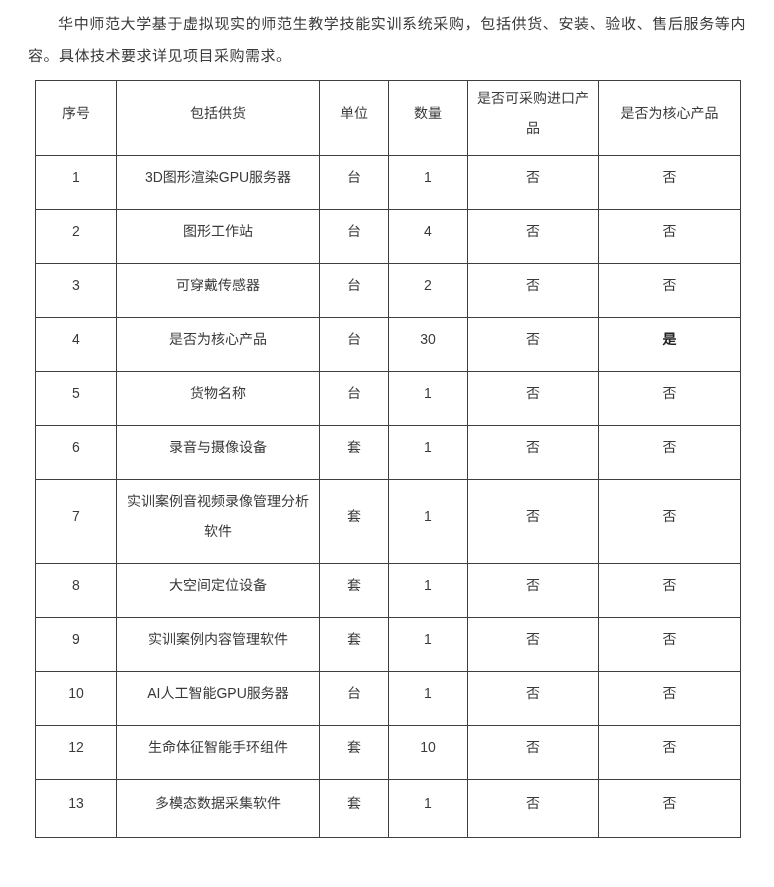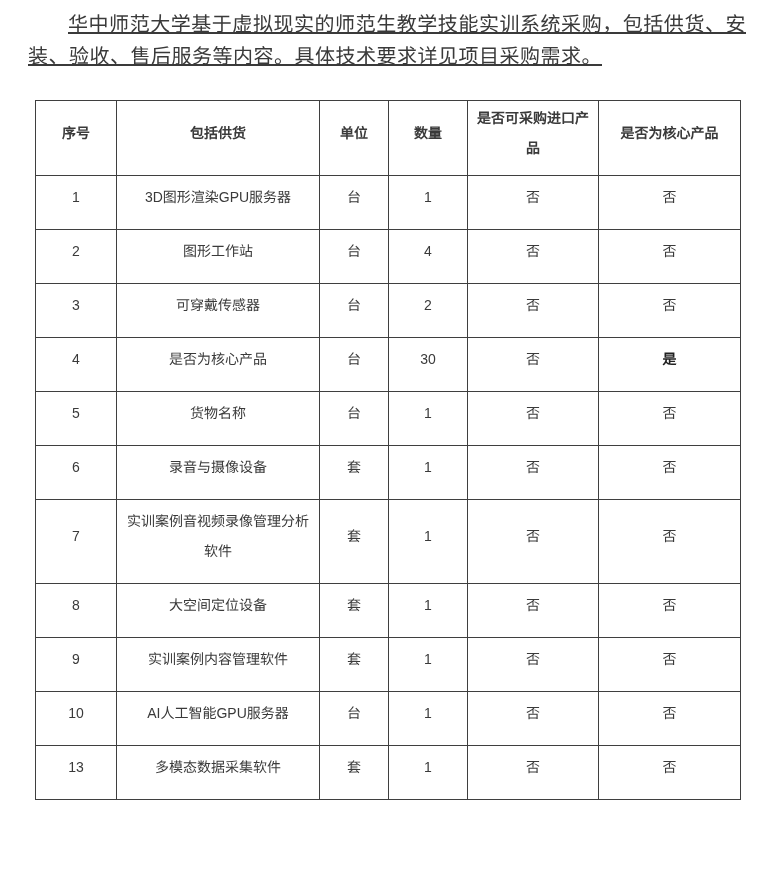--- a/index.html
+++ b/index.html
@@ -13,27 +13,26 @@
     color: #3a3a3a;
   }
   .page {
     width: 774px;
     min-height: 887px;
     box-sizing: border-box;
     padding: 8px 28px 0 28px;
     background: #ffffff;
   }
   .intro {
-    font-size: 20px;
+    font-size: 15px;
     line-height: 32px;
     text-indent: 2em;
-    margin: 0 0 28px 0;
+    margin: 0 0 8px 0;
     text-align: justify;
     letter-spacing: 0.5px;
-    text-decoration: underline;
   }
   table.goods {
     border-collapse: collapse;
     table-layout: fixed;
     width: 705px;
     margin-left: 7px;
     font-size: 14px;
     color: #3a3a3a;
   }
   table.goods col.c-no   { width: 81px; }
@@ -47,21 +46,20 @@
     text-align: center;
     vertical-align: middle;
     padding: 2px 4px 14px 4px;
     font-weight: normal;
     word-break: break-all;
   }
   table.goods thead tr { height: 65px; }
   table.goods th {
     line-height: 26px;
     padding-bottom: 12px;
-    font-weight: bold;
   }
   table.goods tbody tr { height: 54px; }
   table.goods tbody tr:nth-child(7) { height: 84px; }
   table.goods tbody tr:nth-child(12),
   table.goods tbody tr:nth-child(13) { height: 58px; }
   .cell-text {
     display: inline-block;
     line-height: 30px;
   }
   .cell-text.bold {
@@ -170,20 +168,28 @@
         </tr>
         <tr>
           <td><span class="cell-text">10</span></td>
           <td><span class="cell-text">AI人工智能GPU服务器</span></td>
           <td><span class="cell-text">台</span></td>
           <td><span class="cell-text">1</span></td>
           <td><span class="cell-text">否</span></td>
           <td><span class="cell-text">否</span></td>
         </tr>
         <tr>
+          <td><span class="cell-text">12</span></td>
+          <td><span class="cell-text">生命体征智能手环组件</span></td>
+          <td><span class="cell-text">套</span></td>
+          <td><span class="cell-text">10</span></td>
+          <td><span class="cell-text">否</span></td>
+          <td><span class="cell-text">否</span></td>
+        </tr>
+        <tr>
           <td><span class="cell-text">13</span></td>
           <td><span class="cell-text">多模态数据采集软件</span></td>
           <td><span class="cell-text">套</span></td>
           <td><span class="cell-text">1</span></td>
           <td><span class="cell-text">否</span></td>
           <td><span class="cell-text">否</span></td>
         </tr>
       </tbody>
   </table>
 

